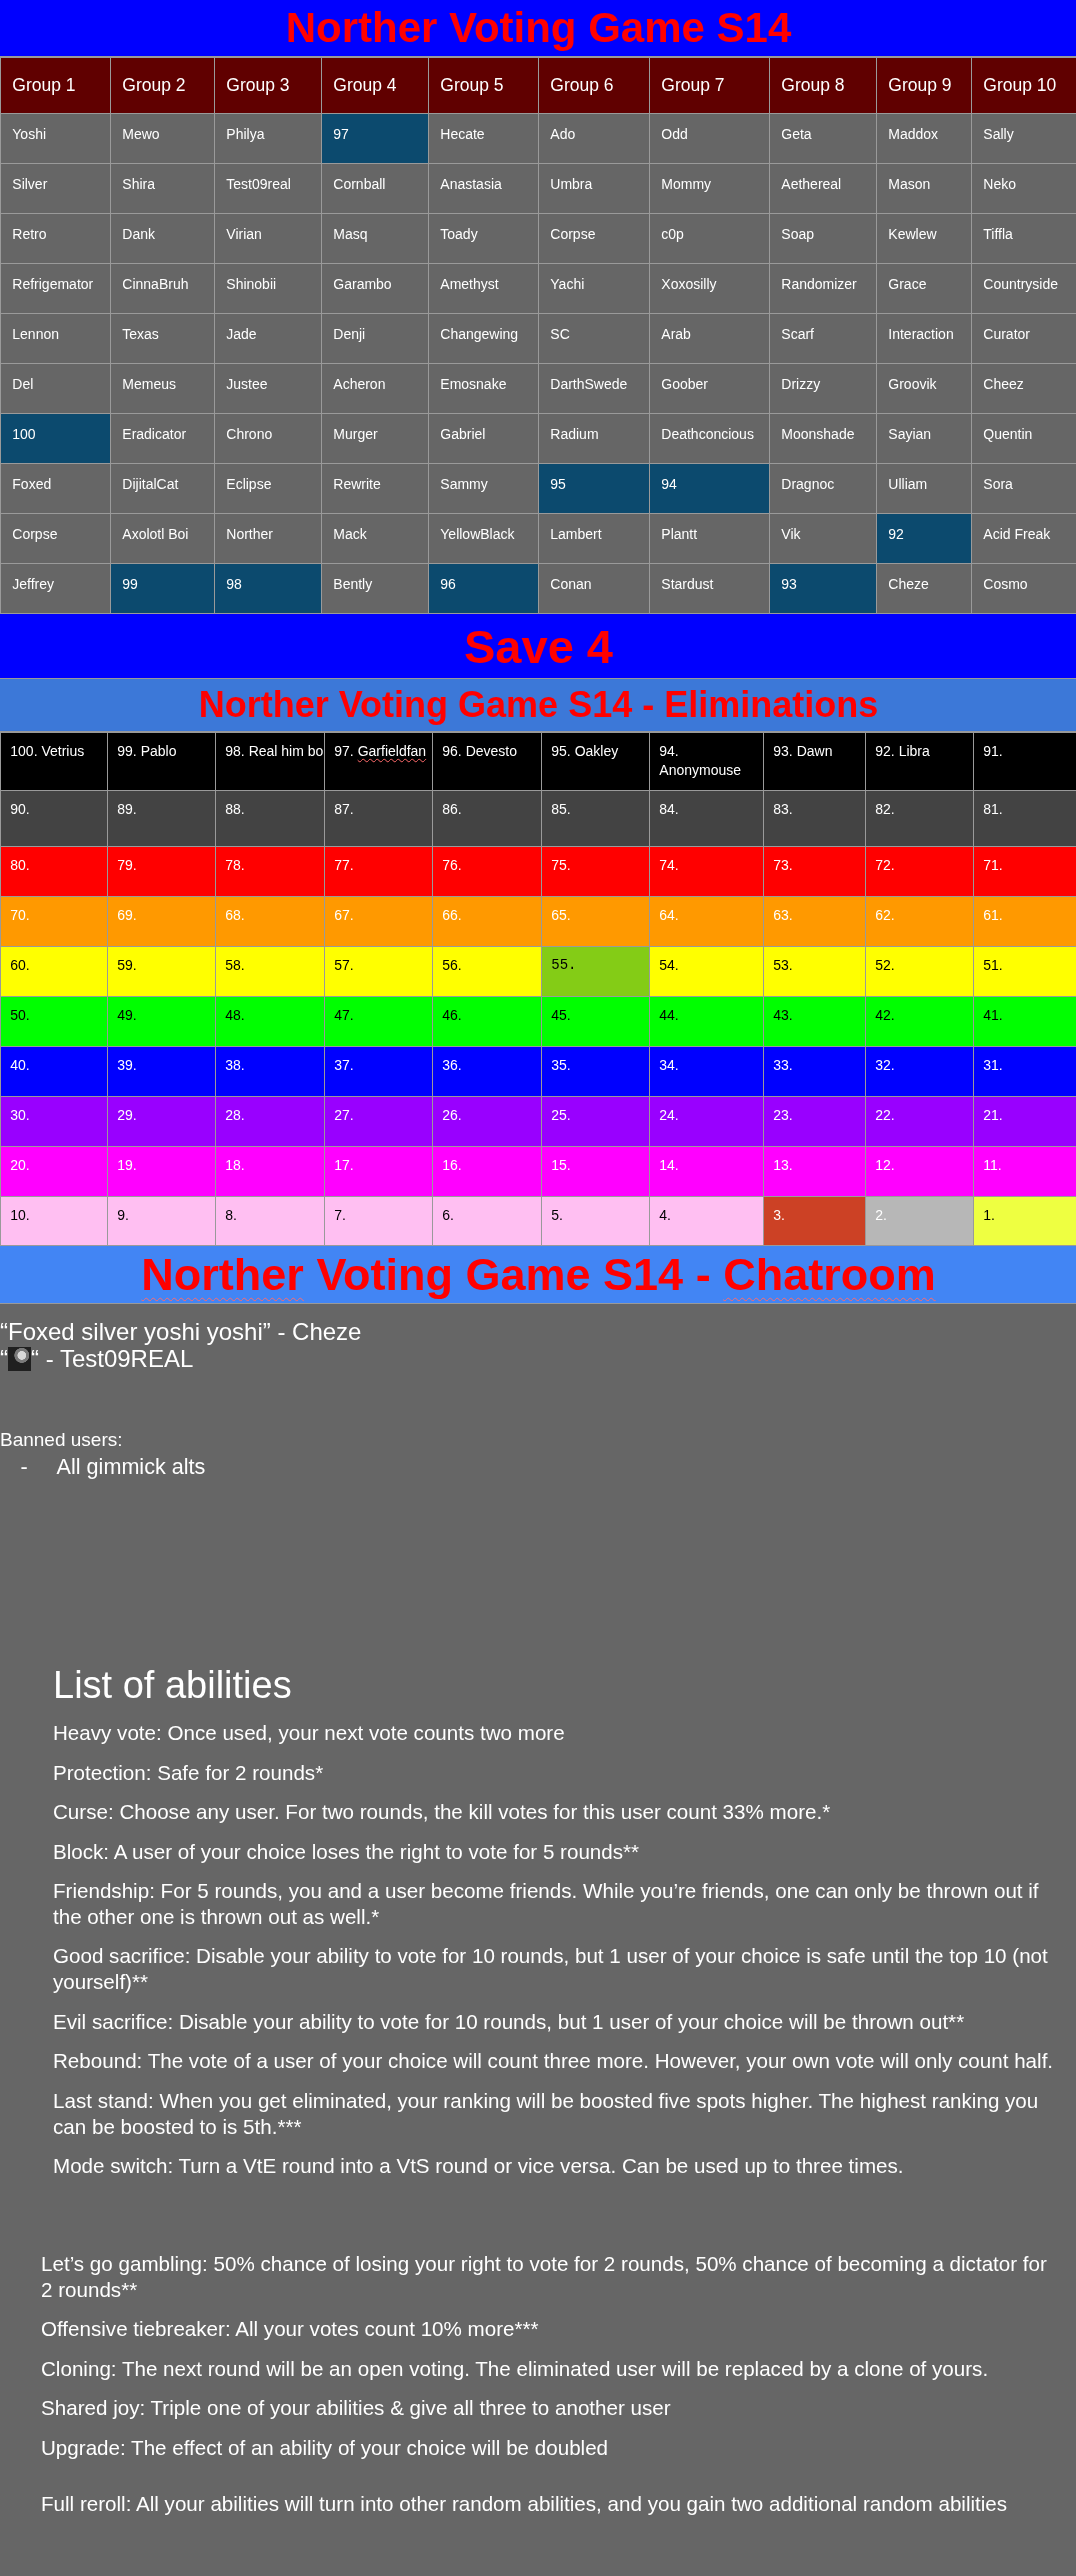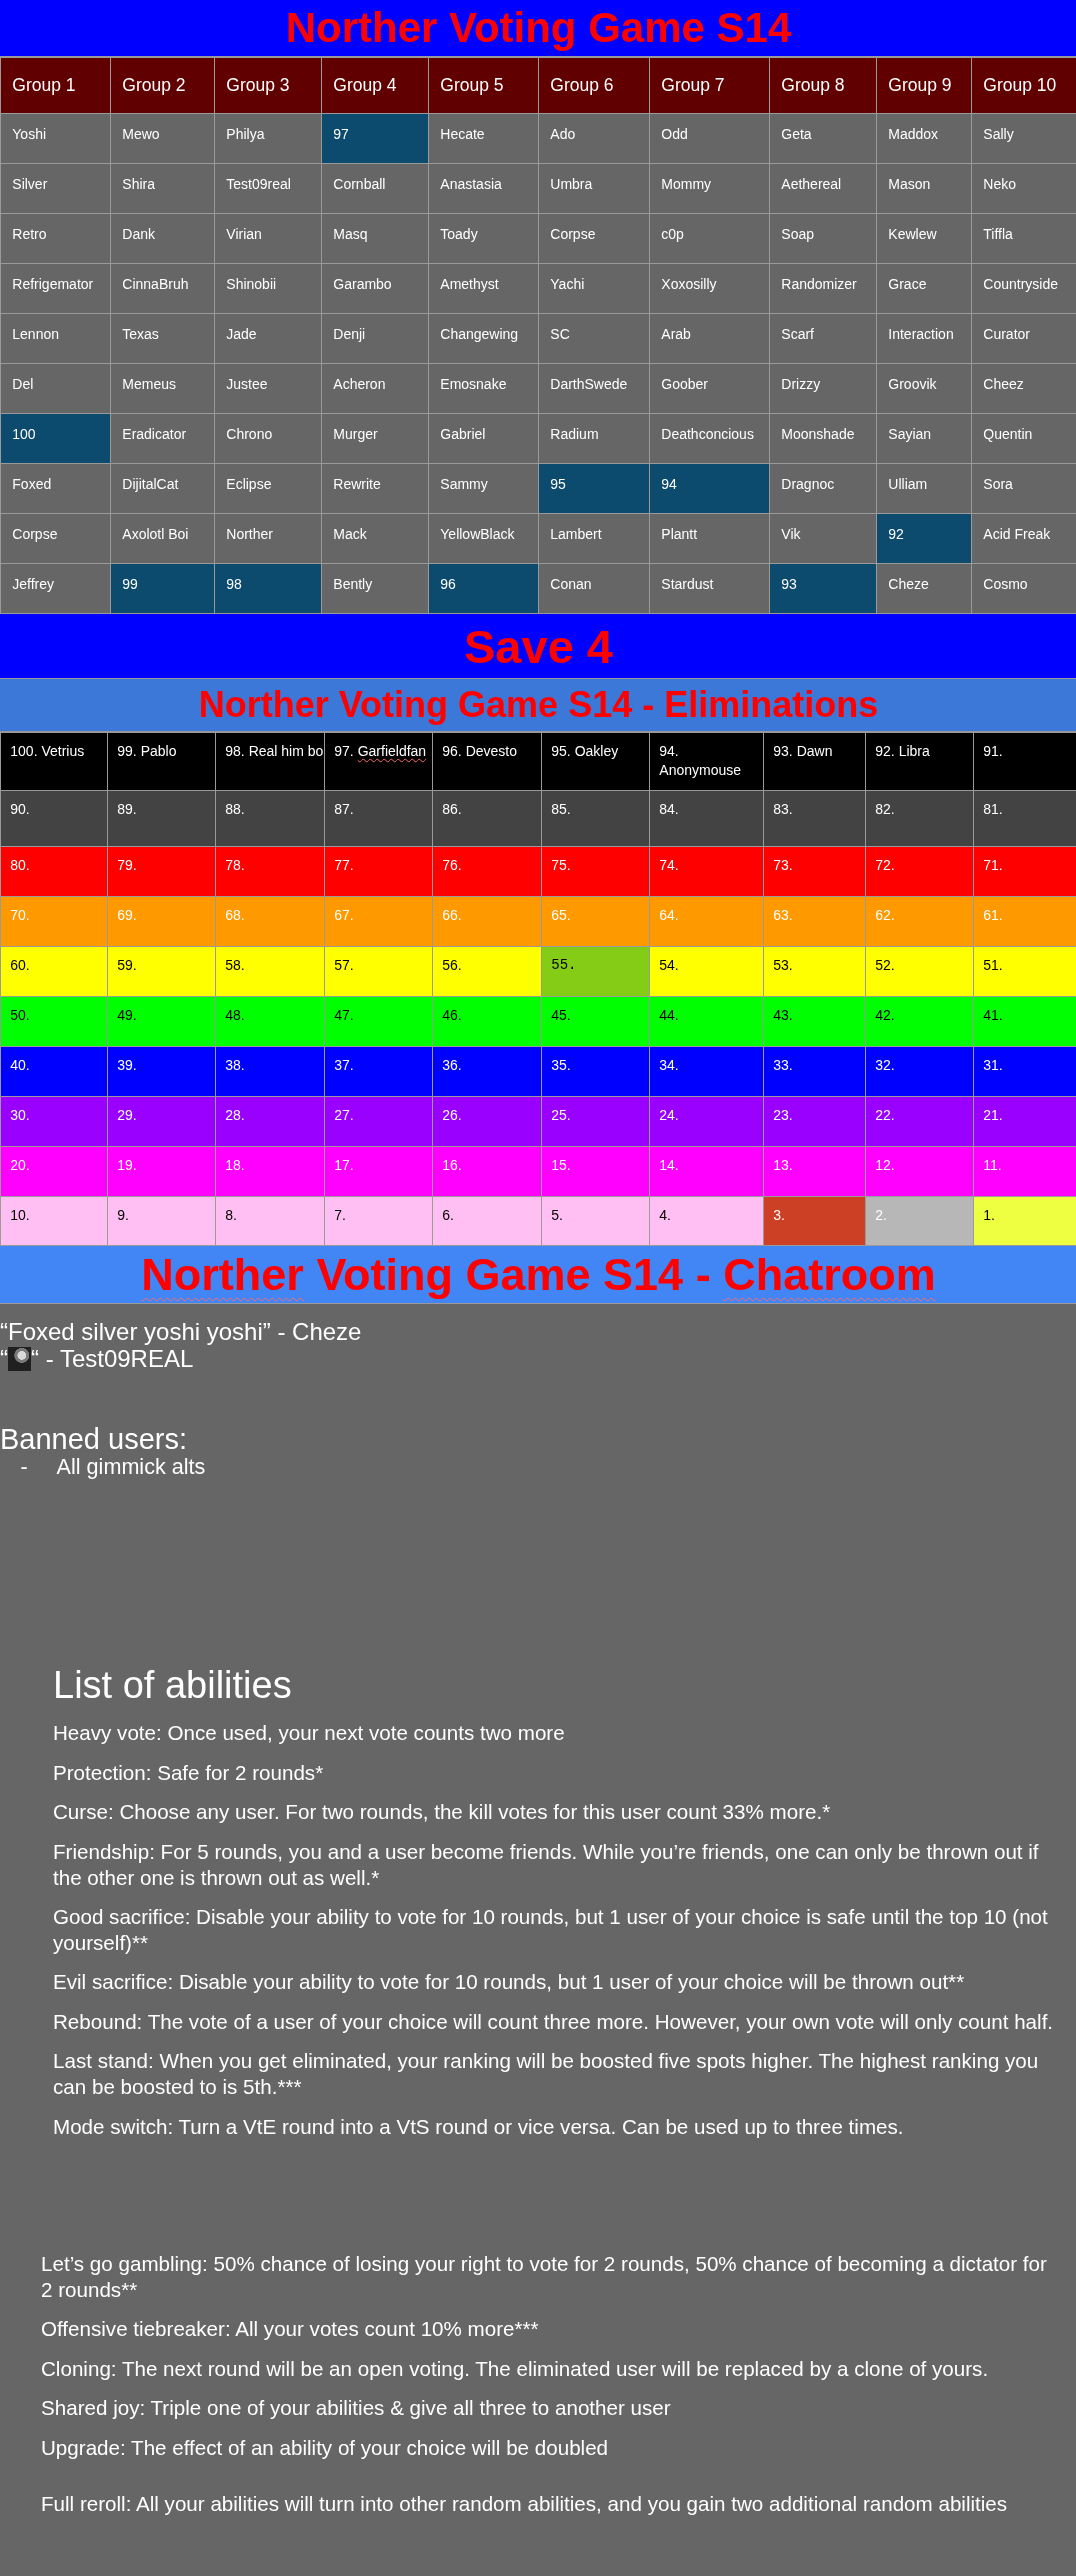--- a/index.html
+++ b/index.html
@@ -45,21 +45,21 @@
   .elims td { height: 50px; padding: 9.3px 0 0 9.3px; font-size: 14px; line-height: 18.5px; }
   .elims tr.first td { height: 58px; background: #000000; color: #fff; }
 
   
   .chat { padding: 0; position: relative; }
   .quote { font-size: 24px; line-height: 27px; color: #fff; }
   .avatar {
     display: inline-block; width: 23px; height: 24px; vertical-align: -4.1px;
     background: radial-gradient(circle at 60% 35%, #d9d9d9 0 4.1px, #7a7a7a 4.6px 7.2px, #202020 7.7px);
   }
-  .banned-head { font-size: 29px; line-height: 27px; }
+  .banned-head { font-size: 19px; line-height: 27px; }
   .banned-item { font-size: 21.6px; line-height: 27px; padding-left: 20.6px; }
   .banned-item .dash { display: inline-block; width: 36px; }
 
   .abilities { position: absolute; left: 53px; width: 1010px; }
   .abilities h2 { font-weight: normal; font-size: 38px; margin: 0; line-height: 46px; }
   .ability { font-size: 20.6px; line-height: 26px; margin: 0; }
 </style>
 </head>
 <body>
 
@@ -380,20 +380,21 @@
   </div>
 </div>
 
 <div class="abilities" style="top:1662px;">
   <h2>List of abilities</h2>
   <div style="height:12.4px"></div>
   <div id="abilities-group1">
       <p class="ability" style="margin-bottom: 13.4px;">Heavy vote: Once used, your next vote counts two more</p>
       <p class="ability" style="margin-bottom: 13.4px;">Protection: Safe for 2 rounds*</p>
       <p class="ability" style="margin-bottom: 13.4px;">Curse: Choose any user. For two rounds, the kill votes for this user count 33% more.*</p>
+      <p class="ability" style="margin-bottom: 13.4px;">Block: A user of your choice loses the right to vote for 5 rounds**</p>
       <p class="ability" style="margin-bottom: 13.4px;">Friendship: For 5 rounds, you and a user become friends. While you’re friends, one can only be thrown out if the other one is thrown out as well.*</p>
       <p class="ability" style="margin-bottom: 13.4px;">Good sacrifice: Disable your ability to vote for 10 rounds, but 1 user of your choice is safe until the top 10 (not yourself)**</p>
       <p class="ability" style="margin-bottom: 13.4px;">Evil sacrifice: Disable your ability to vote for 10 rounds, but 1 user of your choice will be thrown out**</p>
       <p class="ability" style="margin-bottom: 13.4px;">Rebound: The vote of a user of your choice will count three more. However, your own vote will only count half.</p>
       <p class="ability" style="margin-bottom: 13.4px;">Last stand: When you get eliminated, your ranking will be boosted five spots higher. The highest ranking you can be boosted to is 5th.***</p>
       <p class="ability" style="margin-bottom: 13.4px;">Mode switch: Turn a VtE round into a VtS round or vice versa. Can be used up to three times.</p>
     </div>
 </div>
 <div class="abilities" style="left:41px; top:2251px;">
   <div id="abilities-group2">

